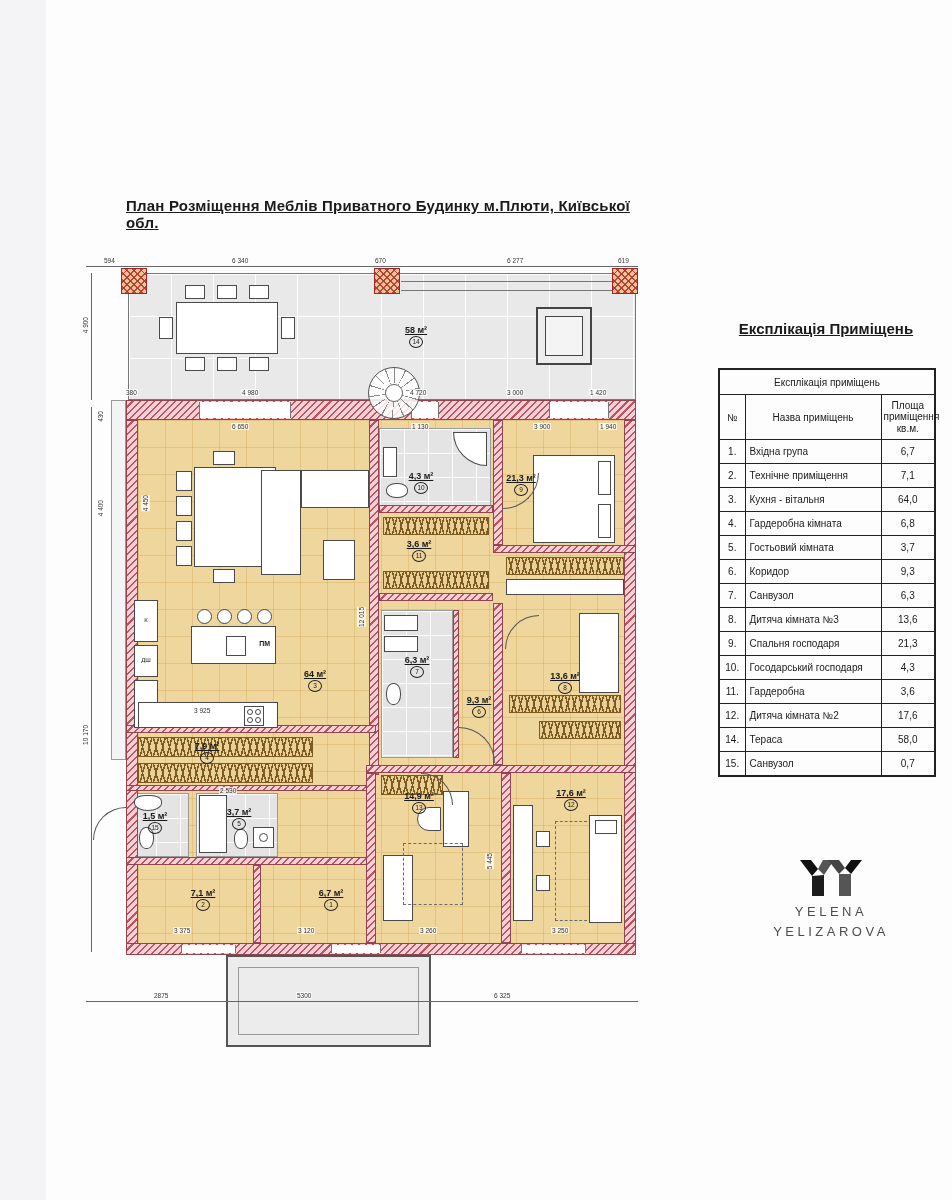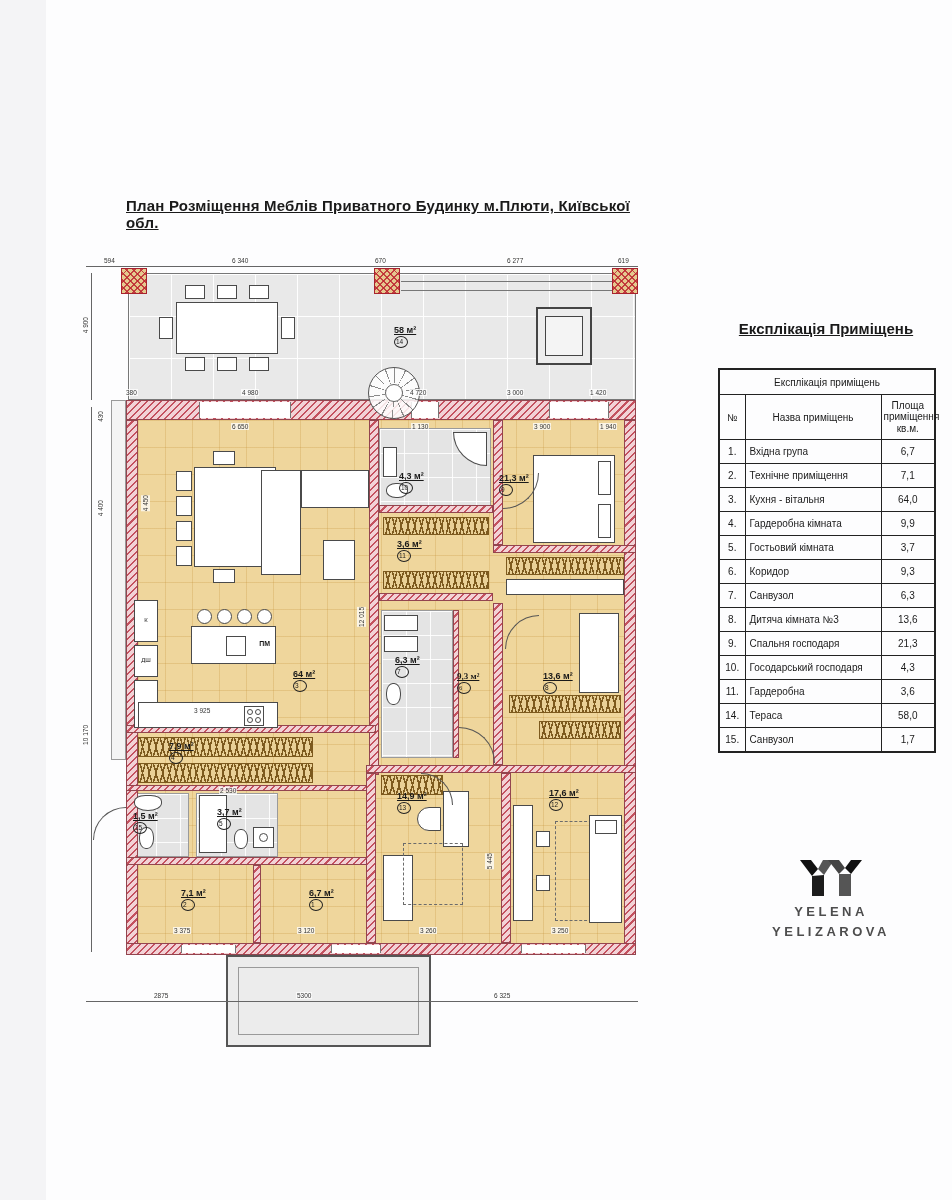--- a/index.html
+++ b/index.html
@@ -26,37 +26,37 @@
      background-image:repeating-linear-gradient(45deg,transparent 0 4px,rgba(190,40,50,.85) 4px 5px),
                       repeating-linear-gradient(-45deg,transparent 0 4px,rgba(190,40,50,.85) 4px 5px);
      border:1.5px solid #a8222e;}
   .gap{background:#fff;border-left:1px solid #777;border-right:1px solid #777;}
   .fur{background:#fff;border:1px solid #4a4a4a;}
   .furround{background:#fff;border:1px solid #4a4a4a;border-radius:50%;}
   .rail{background-color:#e9d096;
      background-image:repeating-linear-gradient(105deg,transparent 0 5px,#7d5a1e 5px 6.5px),
                       repeating-linear-gradient(75deg,transparent 0 5px,#7d5a1e 5px 6.5px);
      border:1px solid #7d5a1e;}
-  .rlabel{font-size:9px;font-weight:bold;text-align:left;line-height:1.25;width:44px;}
+  .rlabel{font-size:9px;font-weight:bold;text-align:center;line-height:1.25;width:44px;}
   .rlabel .a{text-decoration:underline;white-space:nowrap;}
   .circ{display:inline-block;min-width:10px;height:10px;border:1px solid #222;border-radius:50%;
         font-size:6.5px;line-height:10px;font-weight:normal;padding:0 1px;background:#fff0;}
   .dim{font-size:6.5px;color:#333;background:rgba(253,253,254,.75);padding:0 1px;white-space:nowrap;}
   .vdim{writing-mode:vertical-rl;transform:rotate(180deg);}
   .dimline{background:#666;}
   .arc{border:solid #555;background:transparent;}
   .dashed{border:1px dashed #6b6b6b;background:transparent;}
   
   .exp-head{font-size:15px;font-weight:bold;text-decoration:underline;text-align:center;}
   table.exp{border-collapse:collapse;width:216px;font-size:10px;border:2px solid #222;table-layout:fixed;}
   table.exp td{border:1px solid #222;padding:1px 4px;vertical-align:middle;}
   td.c{text-align:center;}
   tr.trow td{height:21px;}
   
-  .logo-txt{font-size:13px;letter-spacing:3.5px;color:#4d4d4d;text-align:center;line-height:1.55;font-weight:bold;}
+  .logo-txt{font-size:13px;letter-spacing:3.5px;color:#4d4d4d;text-align:center;line-height:1.55;}
   
   .wm{background:rgba(255,255,255,.42);z-index:40;pointer-events:none;}
   .wm-text{font-family:"Liberation Serif",serif;font-size:42px;color:rgba(104,104,104,.55);
            text-shadow:0 1px 2px rgba(255,255,255,.7);letter-spacing:2px;}
   .wm-b{position:absolute;top:8px;height:50px;background:rgba(125,125,125,.22);filter:blur(2px);}
 </style>
 </head>
 <body>
 
 <div class="page">
@@ -246,21 +246,21 @@
     <div class="abs arc" style="left:12px;top:552px;width:33px;height:33px;border-width:1px 0 0 1px;border-radius:100% 0 0 0;"></div>
     <div class="abs arc" style="left:422px;top:218px;width:36px;height:36px;border-width:0 1px 1px 0;border-radius:0 0 100% 0;"></div>
     <div class="abs arc" style="left:378px;top:472px;width:36px;height:36px;border-width:1px 1px 0 0;border-radius:0 100% 0 0;"></div>
     <div class="abs arc" style="left:424px;top:360px;width:34px;height:34px;border-width:1px 0 0 1px;border-radius:100% 0 0 0;"></div>
     <div class="abs arc" style="left:340px;top:518px;width:32px;height:32px;border-width:1px 1px 0 0;border-radius:0 100% 0 0;"></div>
 
     <div class="abs rlabel" style="left:212px;top:414px;">
       <span class="a">64 м²</span><br>
       <span class="circ">3</span>
     </div>
-    <div class="abs rlabel" style="left:88px;top:486px;z-index:8;">
+    <div class="abs rlabel" style="left:104px;top:486px;z-index:8;">
       <span class="a">7,9 м²</span><br>
       <span class="circ">4</span>
     </div>
     <div class="abs rlabel" style="left:52px;top:556px;z-index:8;">
       <span class="a">1,5 м²</span><br>
       <span class="circ">15</span>
     </div>
     <div class="abs rlabel" style="left:136px;top:552px;z-index:8;">
       <span class="a">3,7 м²</span><br>
       <span class="circ">5</span>
@@ -278,21 +278,21 @@
       <span class="circ">10</span>
     </div>
     <div class="abs rlabel" style="left:316px;top:284px;">
       <span class="a">3,6 м²</span><br>
       <span class="circ">11</span>
     </div>
     <div class="abs rlabel" style="left:314px;top:400px;">
       <span class="a">6,3 м²</span><br>
       <span class="circ">7</span>
     </div>
-    <div class="abs rlabel" style="left:376px;top:416px;font-family:Liberation Serif, serif;">
+    <div class="abs rlabel" style="left:376px;top:440px;">
       <span class="a">9,3 м²</span><br>
       <span class="circ">6</span>
     </div>
     <div class="abs rlabel" style="left:418px;top:218px;">
       <span class="a">21,3 м²</span><br>
       <span class="circ">9</span>
     </div>
     <div class="abs rlabel" style="left:462px;top:416px;">
       <span class="a">13,6 м²</span><br>
       <span class="circ">8</span>
@@ -359,21 +359,21 @@
           <td class="c">7,1</td>
         </tr>
     <tr class="trow">
           <td class="c">3.</td>
           <td>Кухня - вітальня</td>
           <td class="c">64,0</td>
         </tr>
     <tr class="trow">
           <td class="c">4.</td>
           <td>Гардеробна кімната</td>
-          <td class="c">9,9</td>
+          <td class="c">6,8</td>
         </tr>
     <tr class="trow">
           <td class="c">5.</td>
           <td>Гостьовий кімната</td>
           <td class="c">3,7</td>
         </tr>
     <tr class="trow">
           <td class="c">6.</td>
           <td>Коридор</td>
           <td class="c">9,3</td>
@@ -397,28 +397,33 @@
           <td class="c">10.</td>
           <td>Госодарський господаря</td>
           <td class="c">4,3</td>
         </tr>
     <tr class="trow">
           <td class="c">11.</td>
           <td>Гардеробна</td>
           <td class="c">3,6</td>
         </tr>
     <tr class="trow">
+          <td class="c">12.</td>
+          <td>Дитяча кімната №2</td>
+          <td class="c">17,6</td>
+        </tr>
+    <tr class="trow">
           <td class="c">14.</td>
           <td>Тераса</td>
           <td class="c">58,0</td>
         </tr>
     <tr class="trow">
           <td class="c">15.</td>
           <td>Санвузол</td>
-          <td class="c">1,7</td>
+          <td class="c">0,7</td>
         </tr>
   </tbody>
     </table>
 
   <div class="abs" style="left:700px;top:858px;width:170px;text-align:center;">
     <svg width="66" height="40" viewBox="0 0 66 40">
       <polygon points="2,2 13,2 20,11 14,18" fill="#111"></polygon>
       <polygon points="36,2 25,2 20,11 26,17" fill="#555"></polygon>
       <polygon points="14,18 26,17 26,38 14,38" fill="#1c1c1c"></polygon>
       <polygon points="30,2 41,2 47,10 41,16" fill="#444"></polygon>

